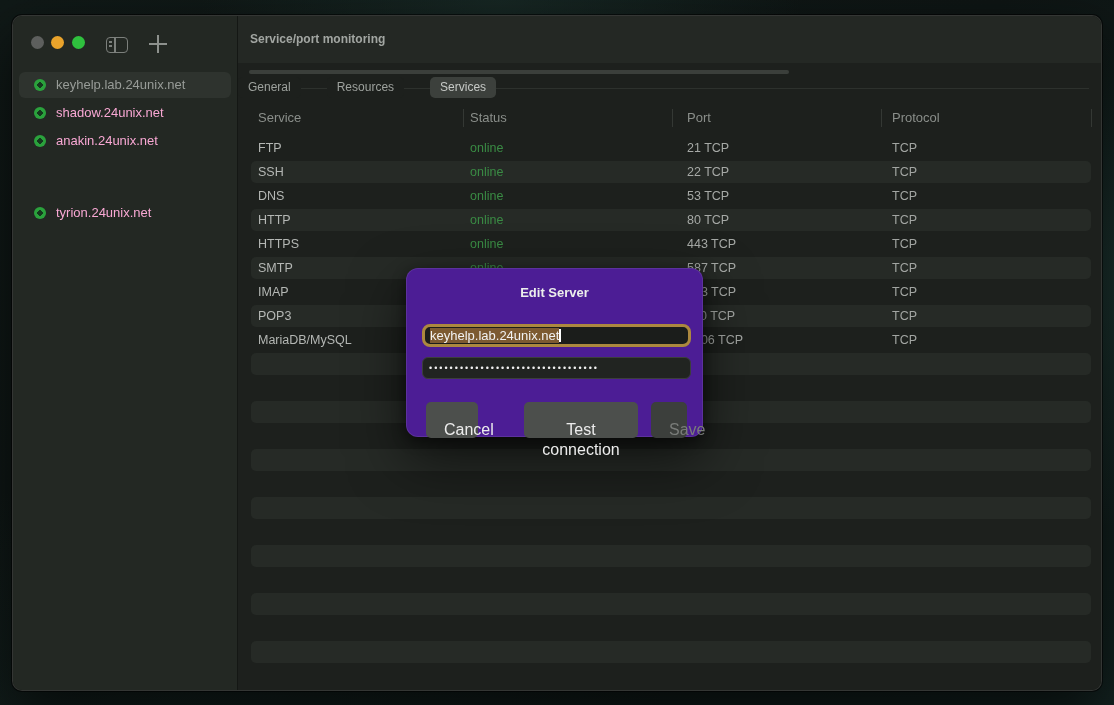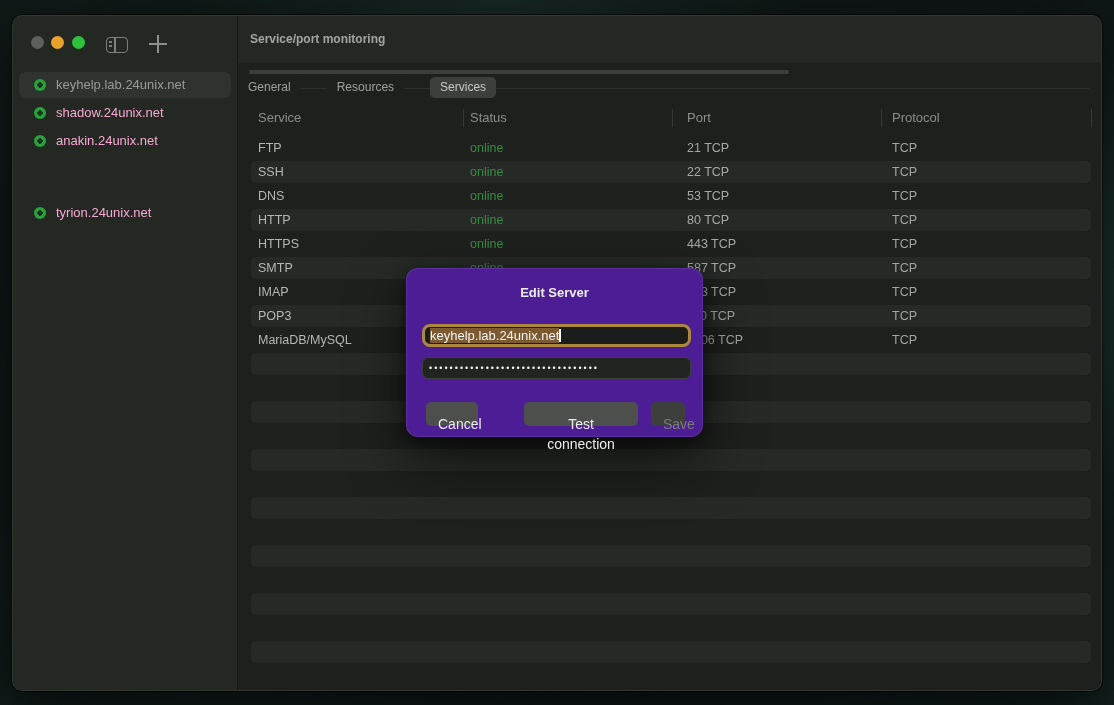--- a/index.html
+++ b/index.html
@@ -92,22 +92,22 @@
   .hostfield .seltext { background:#7c5a31; }
   .caret { display:inline-block; width:1.5px; height:13px; background:#ffffff; vertical-align:-2px; }
   .passfield {
     position:absolute; left:15px; top:88px; width:269px; height:22px;
     background:#212421; border:1px solid #3c3f3c; border-radius:6px;
     padding-left:6px; line-height:20px; font-size:9px; letter-spacing:2px; color:#f0f0f0;
     white-space:nowrap; overflow:hidden;
   }
   .mbtn {
     position:absolute; top:133px; height:20px; border-radius:5px; border:none;
-    background:#4c4f4c; color:#ececec; font-size:14px; font-family:inherit;
-    text-align:center; line-height:20px; padding:12px;
+    background:#4c4f4c; color:#ececec; font-size:16px; font-family:inherit;
+    text-align:center; line-height:20px; padding:18px;
   }
   .mbtn.cancel { left:19px; width:52px; }
   .mbtn.test   { left:117px; width:114px; }
   .mbtn.save   { left:244px; width:34px; background:#3c3f3c; color:#7a7d7a; }
 </style>
 </head>
 <body>
 
 <div class="window">
 

